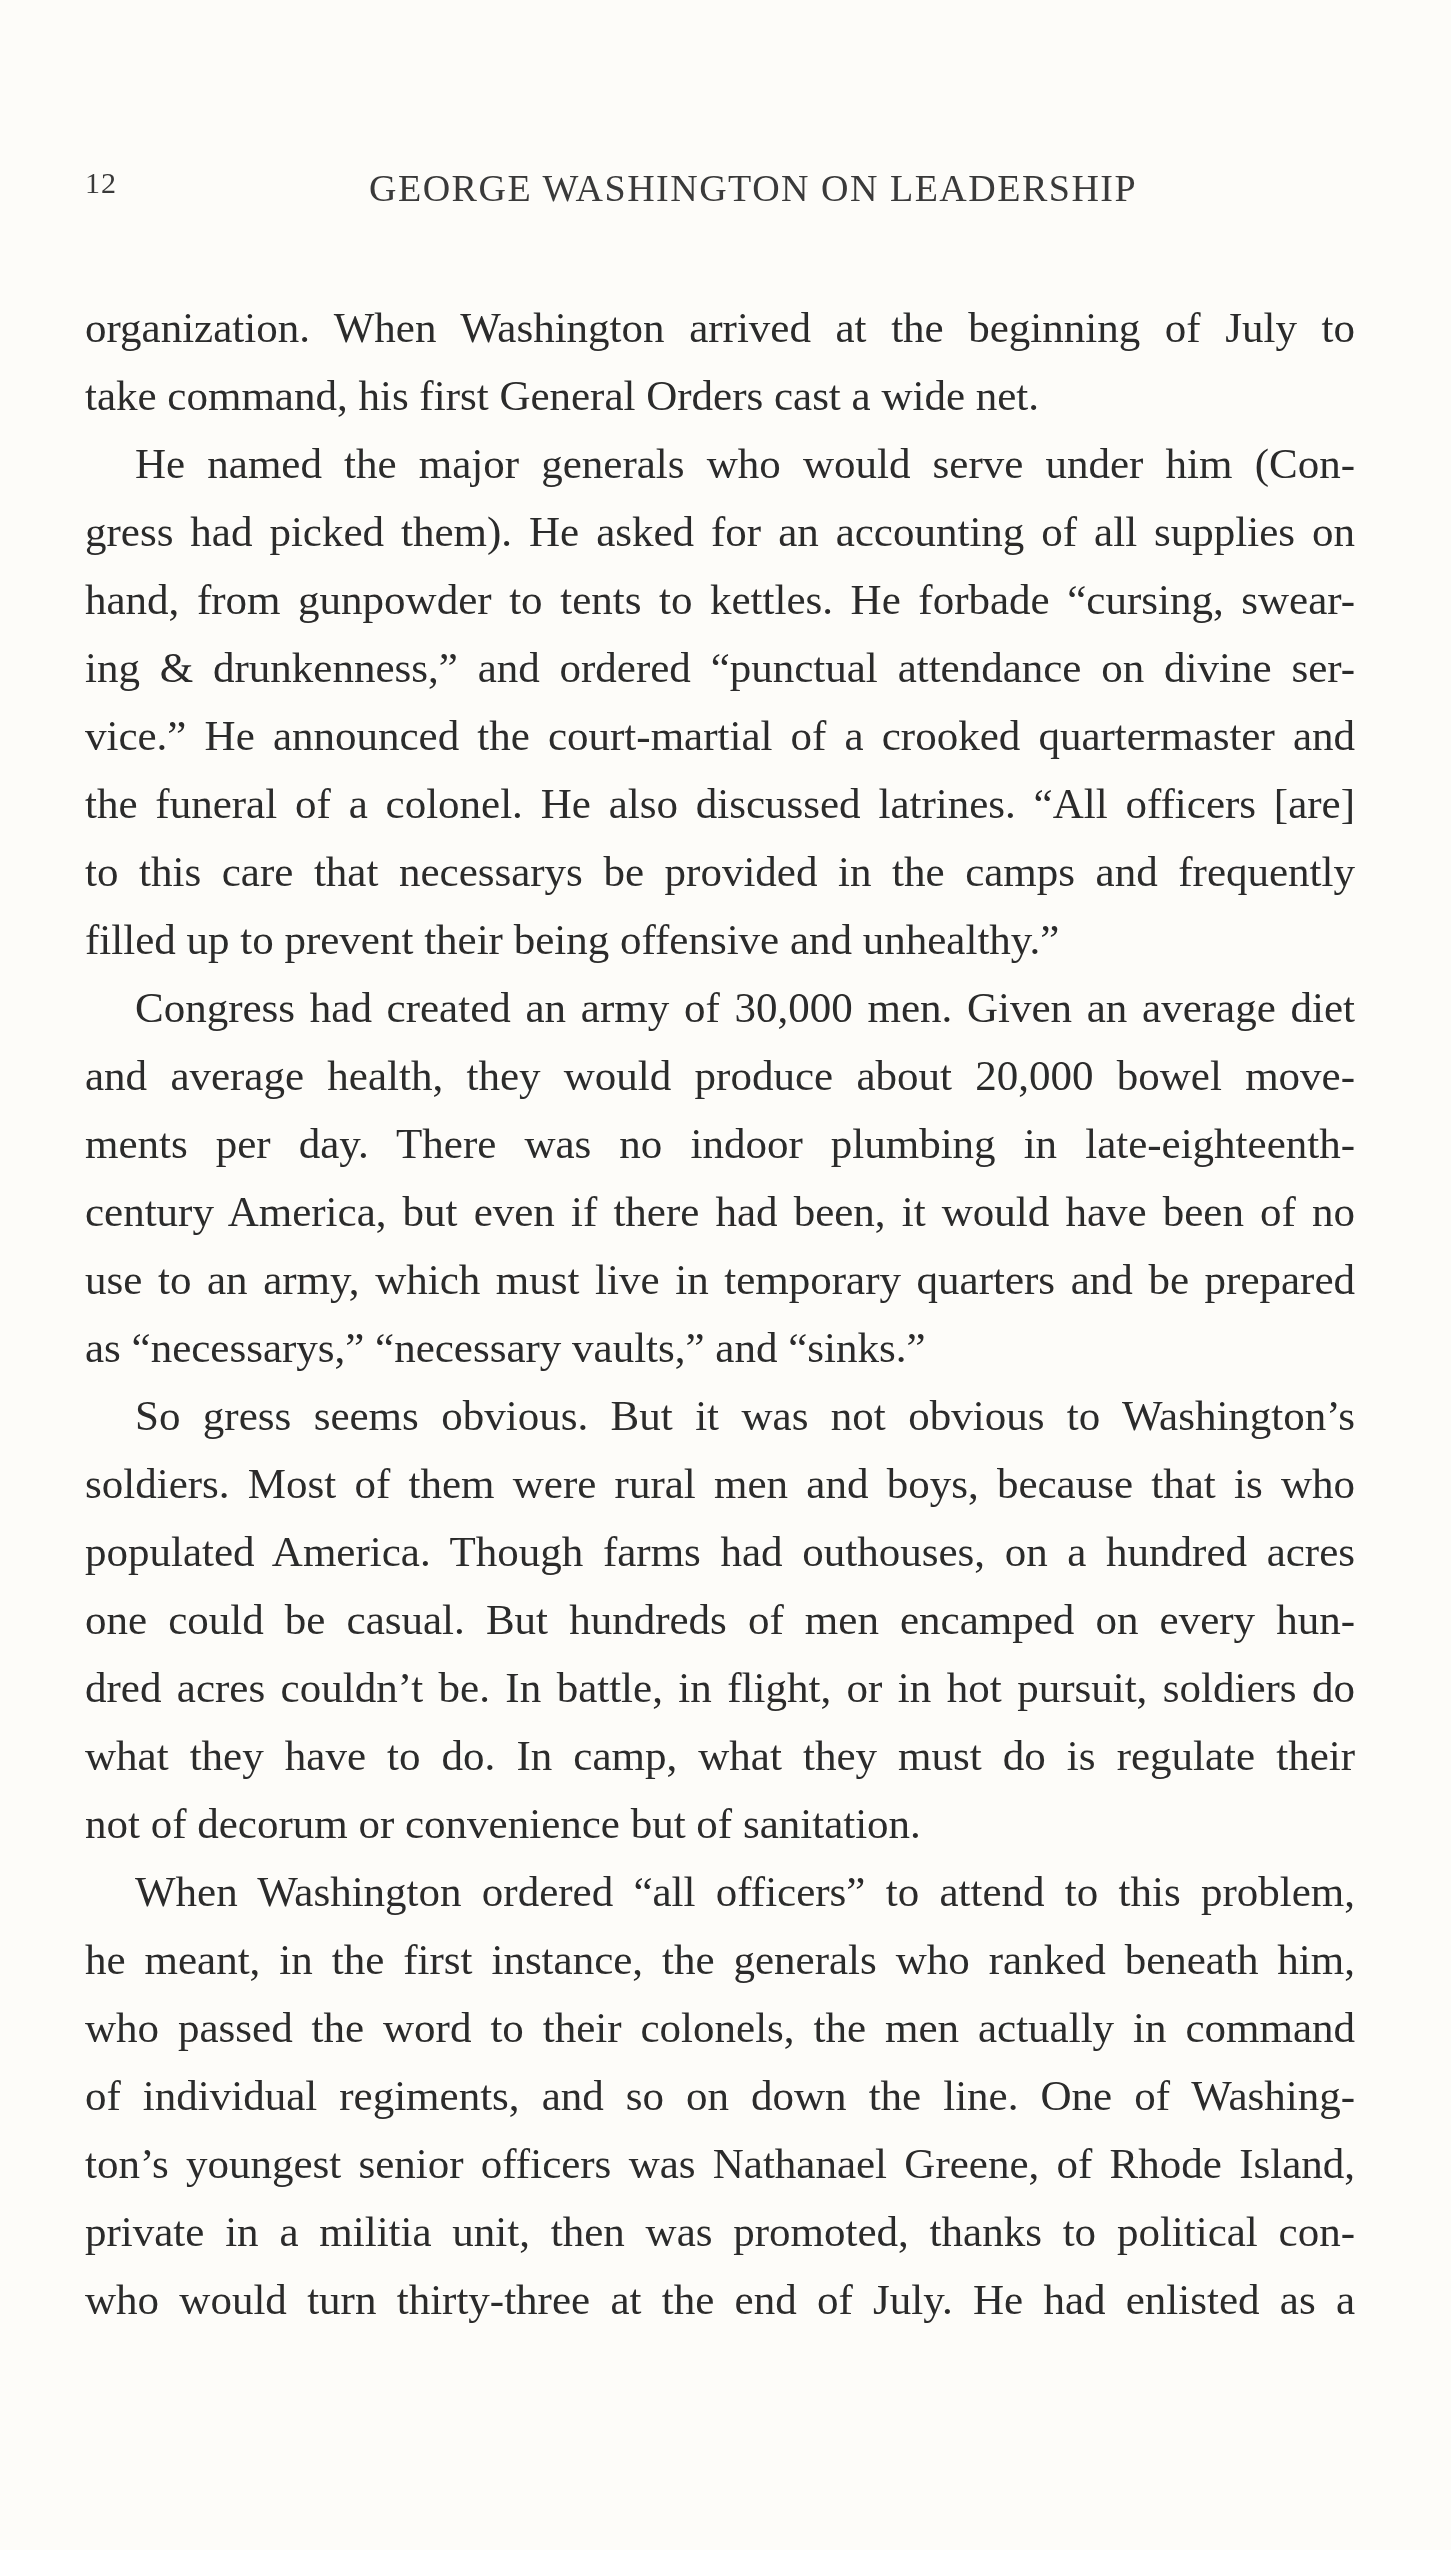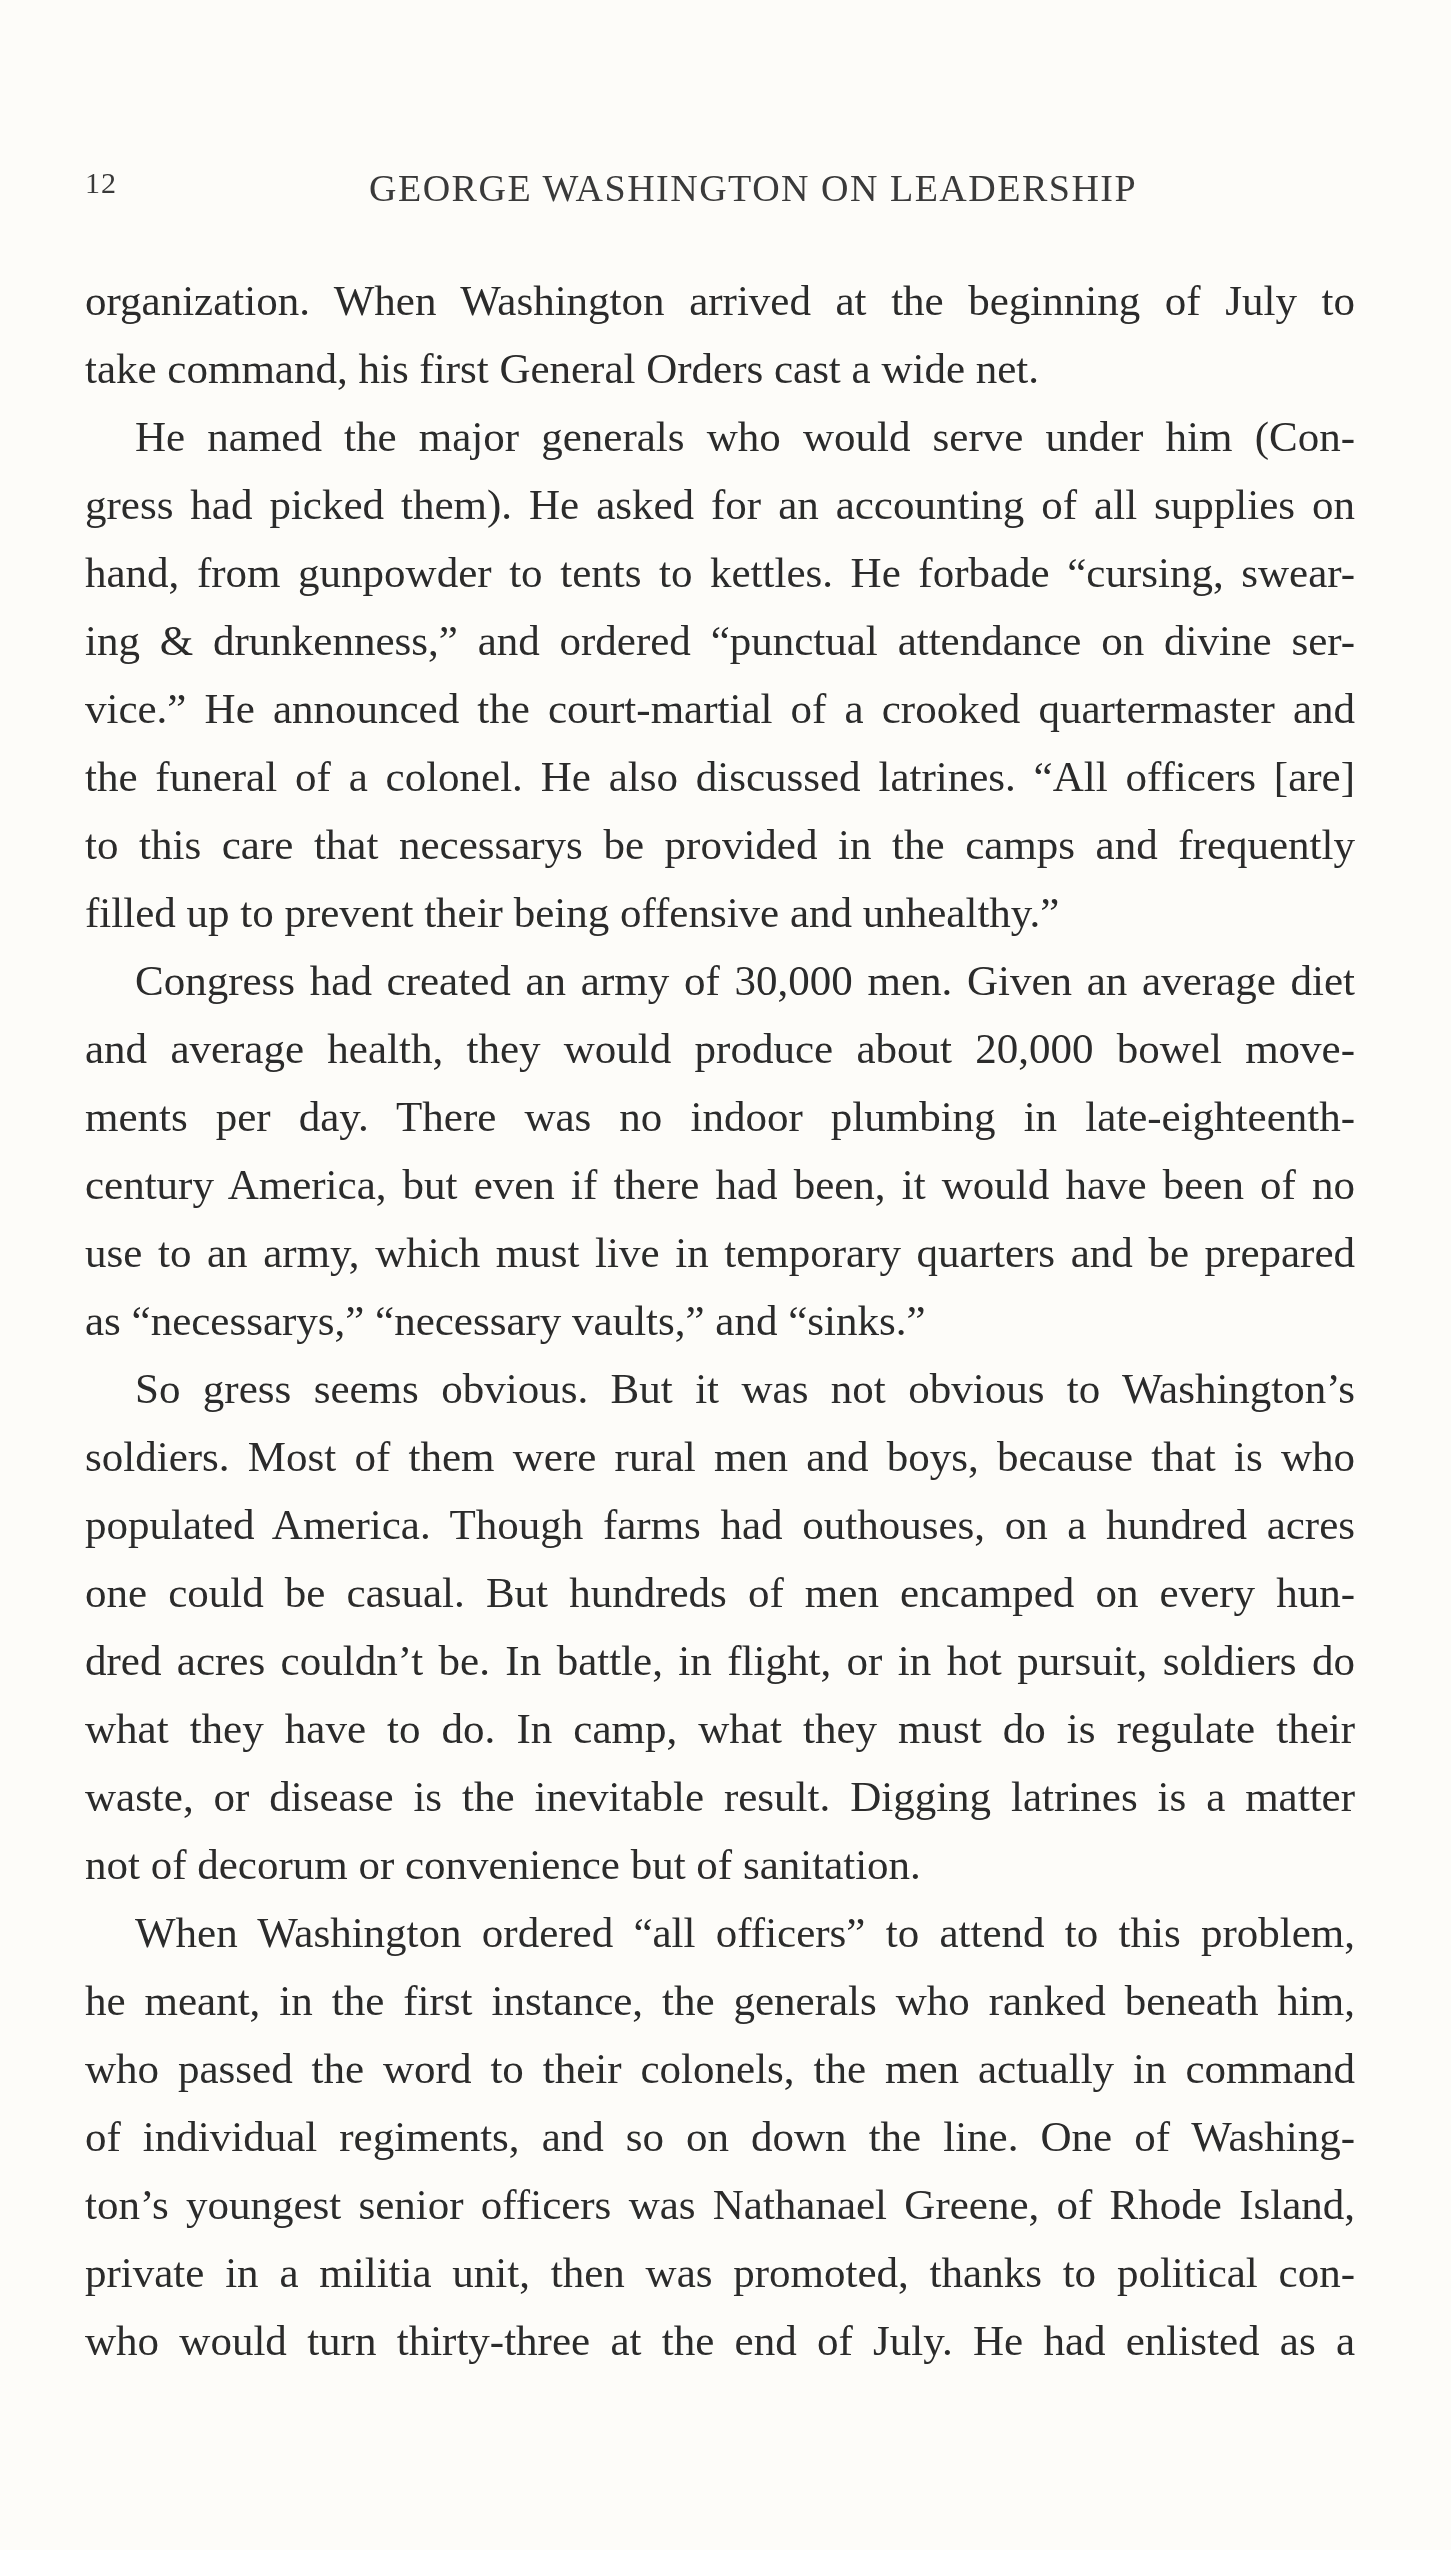--- a/index.html
+++ b/index.html
@@ -17,21 +17,21 @@
   .page-number {
     position: absolute; left: 85px; top: 0;
     font-size: 30px; letter-spacing: 1px; color: #3a3a3a;
   }
   .book-title {
     position: absolute; left: 369px; top: 0;
     font-size: 38px; letter-spacing: 1.5px; color: #3a3a3a;
     white-space: nowrap;
   }
   .body-text {
-    position: absolute; left: 85px; top: 267px; width: 1270px;
+    position: absolute; left: 85px; top: 294px; width: 1270px;
   }
   .line {
     height: 68px;
     line-height: 68px;
     font-size: 43px;
     white-space: nowrap;
     text-align: justify;
     text-align-last: justify;
     color: #2b2b2b;
   }
@@ -62,21 +62,20 @@
     <div class="line">ments per day. There was no indoor plumbing in late-eighteenth-</div>
     <div class="line">century America, but even if there had been, it would have been of no</div>
     <div class="line">use to an army, which must live in temporary quarters and be prepared</div>
     <div class="line last">as “necessarys,” “necessary vaults,” and “sinks.”</div>
     <div class="line indent">So gress seems obvious. But it was not obvious to Washington’s</div>
     <div class="line">soldiers. Most of them were rural men and boys, because that is who</div>
     <div class="line">populated America. Though farms had outhouses, on a hundred acres</div>
     <div class="line">one could be casual. But hundreds of men encamped on every hun-</div>
     <div class="line">dred acres couldn’t be. In battle, in flight, or in hot pursuit, soldiers do</div>
     <div class="line">what they have to do. In camp, what they must do is regulate their</div>
-    <div class="line">waste, or disease is the inevitable result. Digging latrines is a matter</div>
     <div class="line last">not of decorum or convenience but of sanitation.</div>
     <div class="line indent">When Washington ordered “all officers” to attend to this problem,</div>
     <div class="line">he meant, in the first instance, the generals who ranked beneath him,</div>
     <div class="line">who passed the word to their colonels, the men actually in command</div>
     <div class="line">of individual regiments, and so on down the line. One of Washing-</div>
     <div class="line">ton’s youngest senior officers was Nathanael Greene, of Rhode Island,</div>
     <div class="line">private in a militia unit, then was promoted, thanks to political con-</div>
     <div class="line">who would turn thirty-three at the end of July. He had enlisted as a</div>
   </div>
 

